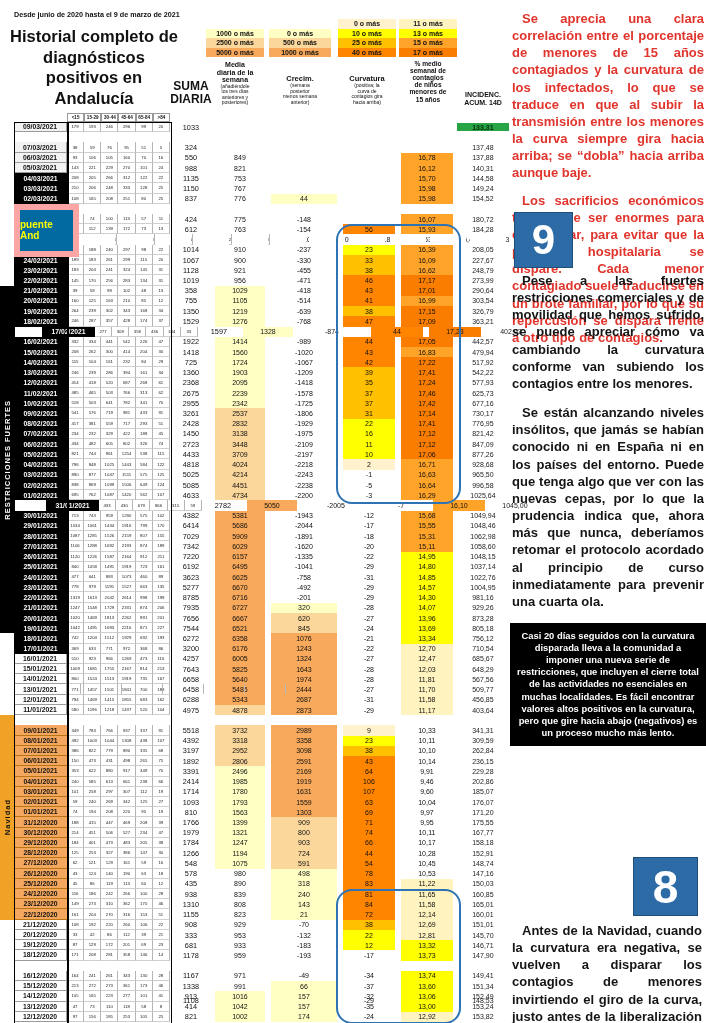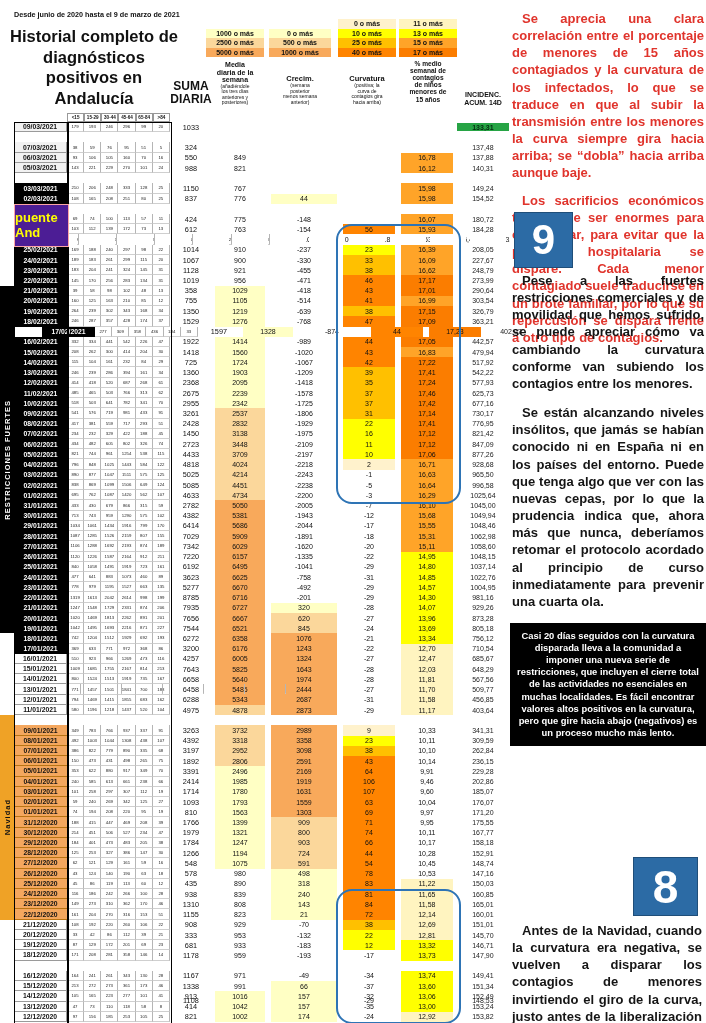--- a/index.html
+++ b/index.html
@@ -33,22 +33,22 @@
   .date-white{background:#fff;border-bottom:1px solid #9a9a9a;border-right:1px solid #9a9a9a;}
   .date-orange{background:#F4A75E;border-bottom:1px solid #b97413;}
   .date-puente{background:#595959;}
   .inc-green{background:#27A445;font-weight:bold;color:#052b10;border:1px solid #fff;}
   
   .block-border{border:1.5px solid #000;pointer-events:none;background:transparent;}
   .vstrip{display:flex;align-items:center;justify-content:center;}
   .vtext{writing-mode:vertical-rl;transform:rotate(180deg);font-weight:bold;letter-spacing:1px;}
   .strip-black{background:#000;color:#fff;font-size:7.5px;}
   .strip-gold{background:#EFA226;color:#111;font-size:7.5px;}
-  .puente-cell{background:#4c1d95;color:#FFFF00;font-weight:bold;font-size:13px;
-               display:flex;align-items:center;justify-content:center;border:1px solid #fca5a5;}
+  .puente-cell{background:#0369a1;color:#FFFF00;font-weight:bold;font-size:10px;
+               display:flex;align-items:center;justify-content:center;border:6px solid #fca5a5;}
   .bluerect{border:2.5px solid #2E74B5;border-radius:16px;pointer-events:none;}
   .badge{background:#2C6BA5;color:#fff;font-weight:bold;display:flex;align-items:center;justify-content:center;
          border:1px solid #1F4E79;}
   .para{font-weight:bold;font-size:13px;line-height:1.32;text-align:justify;text-indent:10px;margin:0 0 10px 0;}
   .red{color:#E0342C;}
   .dark{color:#151515;}
   .blackbox{background:#000;color:#fff;font-weight:bold;font-size:9.4px;line-height:1.28;text-align:center;
             display:flex;align-items:center;justify-content:center;padding:4px 6px;box-sizing:border-box;}
   .agehead{position:absolute;top:113px;height:9px;display:flex;left:67px;width:103px;}
   .agehead div{width:17.17px;box-sizing:border-box;border:0.5px solid #999;font-size:4.6px;font-weight:bold;
@@ -190,20 +190,38 @@
         <div class="c c-age">24</div>
         <div class="c c-suma">988</div>
         <div class="c c-media">821</div>
         <div class="c c-crec"></div>
         <div class="c c-curv"></div>
         <div class="c c-pct">
           <span class="hl" style="background: rgb(255, 164, 40);">16,12</span>
         </div>
         <div class="c c-inc">140,31</div>
       </div>
+      <div class="row" style="top: 51.135px; height: 10.227px;">
+        <div class="c c-strip"></div>
+        <div class="c c-date date-black">04/03/2021</div>
+        <div class="c c-age">208</div>
+        <div class="c c-age">205</div>
+        <div class="c c-age">266</div>
+        <div class="c c-age">312</div>
+        <div class="c c-age">122</div>
+        <div class="c c-age">22</div>
+        <div class="c c-suma">1135</div>
+        <div class="c c-media">753</div>
+        <div class="c c-crec"></div>
+        <div class="c c-curv"></div>
+        <div class="c c-pct">
+          <span class="hl" style="background: rgb(255, 164, 40);">15,70</span>
+        </div>
+        <div class="c c-inc">144,58</div>
+      </div>
       <div class="row" style="top: 61.362px; height: 10.227px;">
         <div class="c c-strip"></div>
         <div class="c c-date date-black">03/03/2021</div>
         <div class="c c-age">210</div>
         <div class="c c-age">206</div>
         <div class="c c-age">248</div>
         <div class="c c-age">333</div>
         <div class="c c-age">128</div>
         <div class="c c-age">25</div>
         <div class="c c-suma">1150</div>
@@ -822,21 +840,21 @@
         <div class="c c-media">
           <span class="hl" style="background: rgb(251, 215, 155);">4734</span>
         </div>
         <div class="c c-crec">-2200</div>
         <div class="c c-curv">-3</div>
         <div class="c c-pct">
           <span class="hl" style="background: rgb(255, 164, 40);">16,29</span>
         </div>
         <div class="c c-inc">1025,64</div>
       </div>
-      <div class="row" style="top: 378.399px; height: 10.227px;">
+      <div class="row" style="top: 378.399px; height: 10.227px; padding-left: 32px;">
         <div class="c c-strip"></div>
         <div class="c c-date date-black">31/01/2021</div>
         <div class="c c-age">433</div>
         <div class="c c-age">430</div>
         <div class="c c-age">679</div>
         <div class="c c-age">866</div>
         <div class="c c-age">315</div>
         <div class="c c-age">59</div>
         <div class="c c-suma">2782</div>
         <div class="c c-media">
@@ -1293,21 +1311,21 @@
       </div>
       <div class="row" style="top: 603.393px; height: 10.227px;">
         <div class="c c-strip"></div>
         <div class="c c-date date-orange">09/01/2021</div>
         <div class="c c-age">349</div>
         <div class="c c-age">783</div>
         <div class="c c-age">766</div>
         <div class="c c-age">937</div>
         <div class="c c-age">337</div>
         <div class="c c-age">91</div>
-        <div class="c c-suma">3263</div>
+        <div class="c c-suma">5518</div>
         <div class="c c-media">
           <span class="hl" style="background: rgb(251, 215, 155);">3732</span>
         </div>
         <div class="c c-crec">
           <span class="hl" style="background: rgb(248, 169, 91);">2989</span>
         </div>
         <div class="c c-curv">
           <span class="hl" style="background: rgb(255, 242, 204);">9</span>
         </div>
         <div class="c c-pct">10,33</div>

